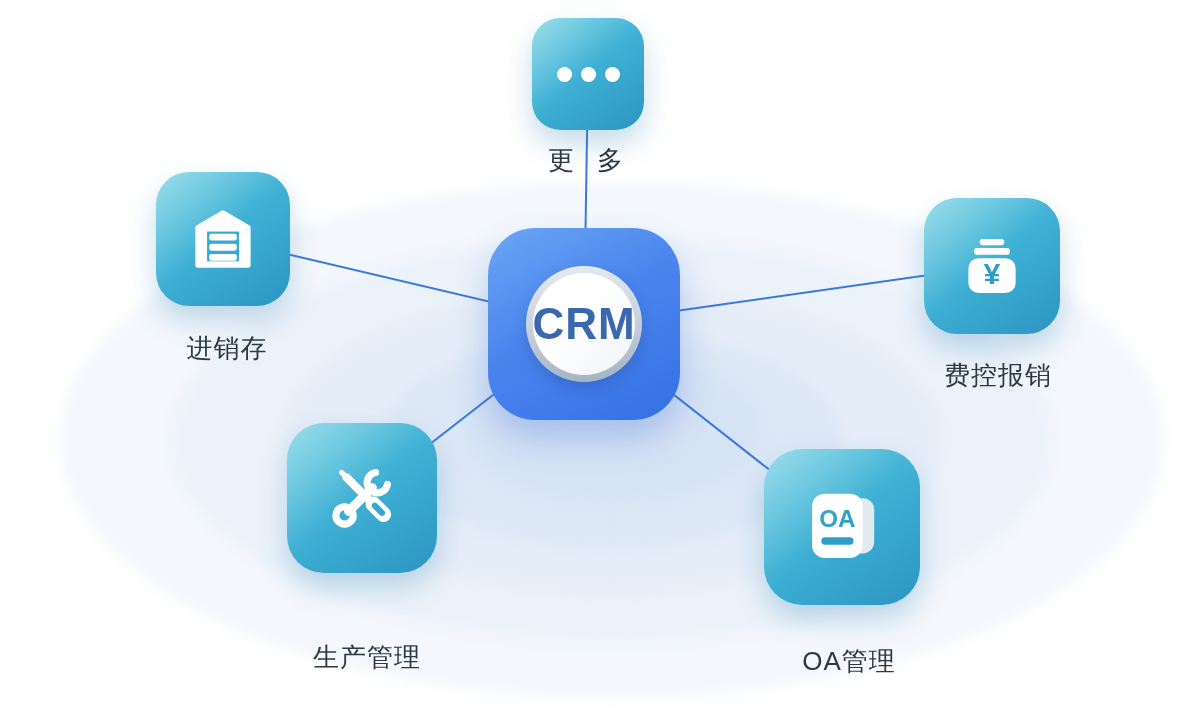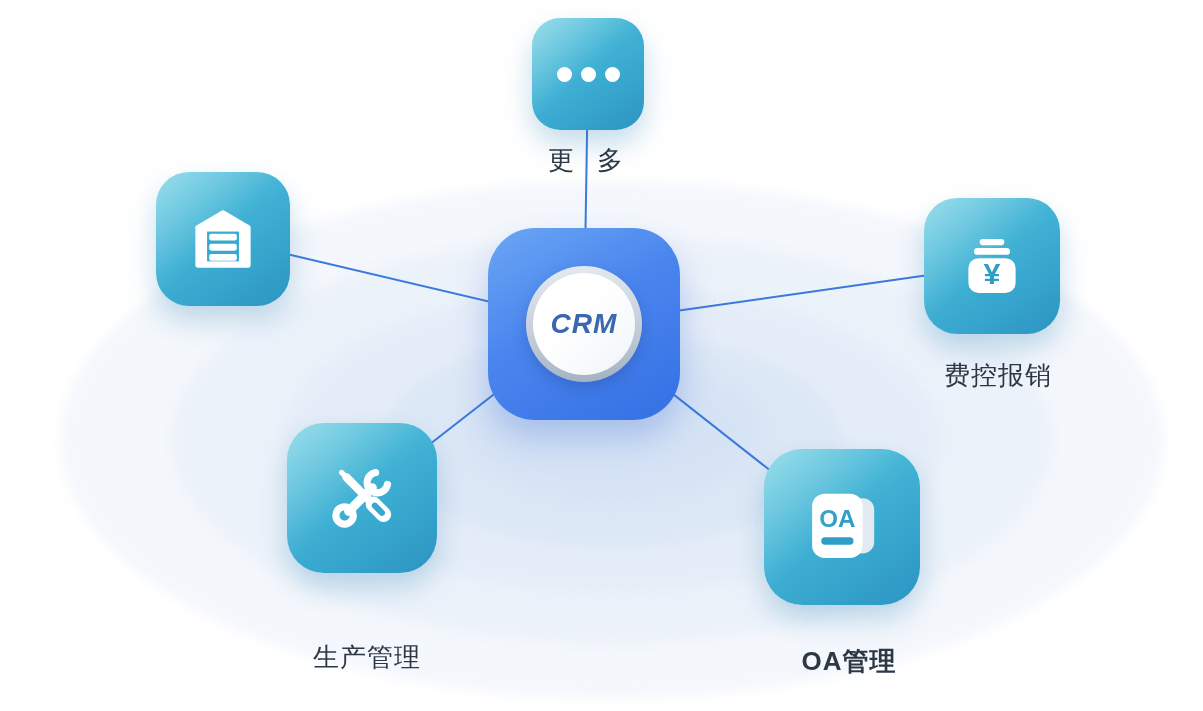--- a/index.html
+++ b/index.html
@@ -46,38 +46,38 @@
     width:116px;height:116px;border-radius:50%;
     background:linear-gradient(175deg,#e6ebf1 0%,#c4ceda 55%,#a2b0c0 100%);
     display:flex;align-items:center;justify-content:center;position:relative;
     box-shadow:0 6px 14px rgba(30,60,120,.25);
   }
   .crm-circle::before{
     content:"";position:absolute;inset:7px;border-radius:50%;
     background:linear-gradient(135deg,#ffffff 40%,#f0f4f8 100%);
   }
   .crm-text{
-    position:relative;z-index:1;font-size:28px;font-weight:bold;
-    color:#3a67ad;letter-spacing:1px;font-style:italic;
+    position:relative;z-index:1;font-size:44px;font-weight:bold;
+    color:#3a67ad;letter-spacing:1px;
   }
 
   
   .dots{display:flex;gap:9px;}
   .dots span{width:15px;height:15px;border-radius:50%;background:#ffffff;display:block;}
 
   
   .node-label{
     position:absolute;z-index:2;width:220px;text-align:center;
     font-size:26px;color:#2c3945;letter-spacing:1px;
   }
   .l-more{left:476px;top:143px;display:flex;justify-content:center;gap:22px;}
   .l-inventory{left:117px;top:331px;}
   .l-expense{left:888px;top:358px;}
   .l-production{left:257px;top:616px;margin-top:24px;}
-  .l-oa{left:739px;top:644px;font-weight:bold;}
+  .l-oa{left:739px;top:644px;}
 </style>
 </head>
 <body>
 
 <div class="stage">
 
   <div class="ripple ripple-4"></div>
   <div class="ripple ripple-3"></div>
   <div class="ripple ripple-2"></div>
   <div class="ripple ripple-1"></div>
@@ -107,20 +107,21 @@
 
   <div class="app-node teal n-inventory">
     <svg width="68" height="68" viewBox="0 0 64 64">
       <path d="M32 7 L56 21 L56 57 L8 57 L8 21 Z" fill="#ffffff" stroke="#ffffff" stroke-width="4" stroke-linejoin="round"></path>
       <rect x="17" y="25" width="30" height="28" fill="#35a9cf"></rect>
       <rect x="19" y="27" width="26" height="6.5" rx="2" fill="#ffffff"></rect>
       <rect x="19" y="36.5" width="26" height="6.5" rx="2" fill="#ffffff"></rect>
       <rect x="19" y="46" width="26" height="6.5" rx="2" fill="#ffffff"></rect>
     </svg>
   </div>
+  <div class="node-label l-inventory">进销存</div>
 
   <div class="app-node teal n-expense">
     <svg width="72" height="72" viewBox="0 0 64 64">
       <rect x="21" y="8" width="22" height="5.5" rx="2.75" fill="#ffffff"></rect>
       <rect x="16" y="16" width="32" height="6" rx="3" fill="#ffffff"></rect>
       <rect x="11" y="25" width="42" height="31" rx="9" fill="#ffffff"></rect>
       <text x="32" y="48" text-anchor="middle" font-size="27" font-weight="bold" fill="#2f9ec7">¥</text>
     </svg>
   </div>
   <div class="node-label l-expense">费控报销</div>

